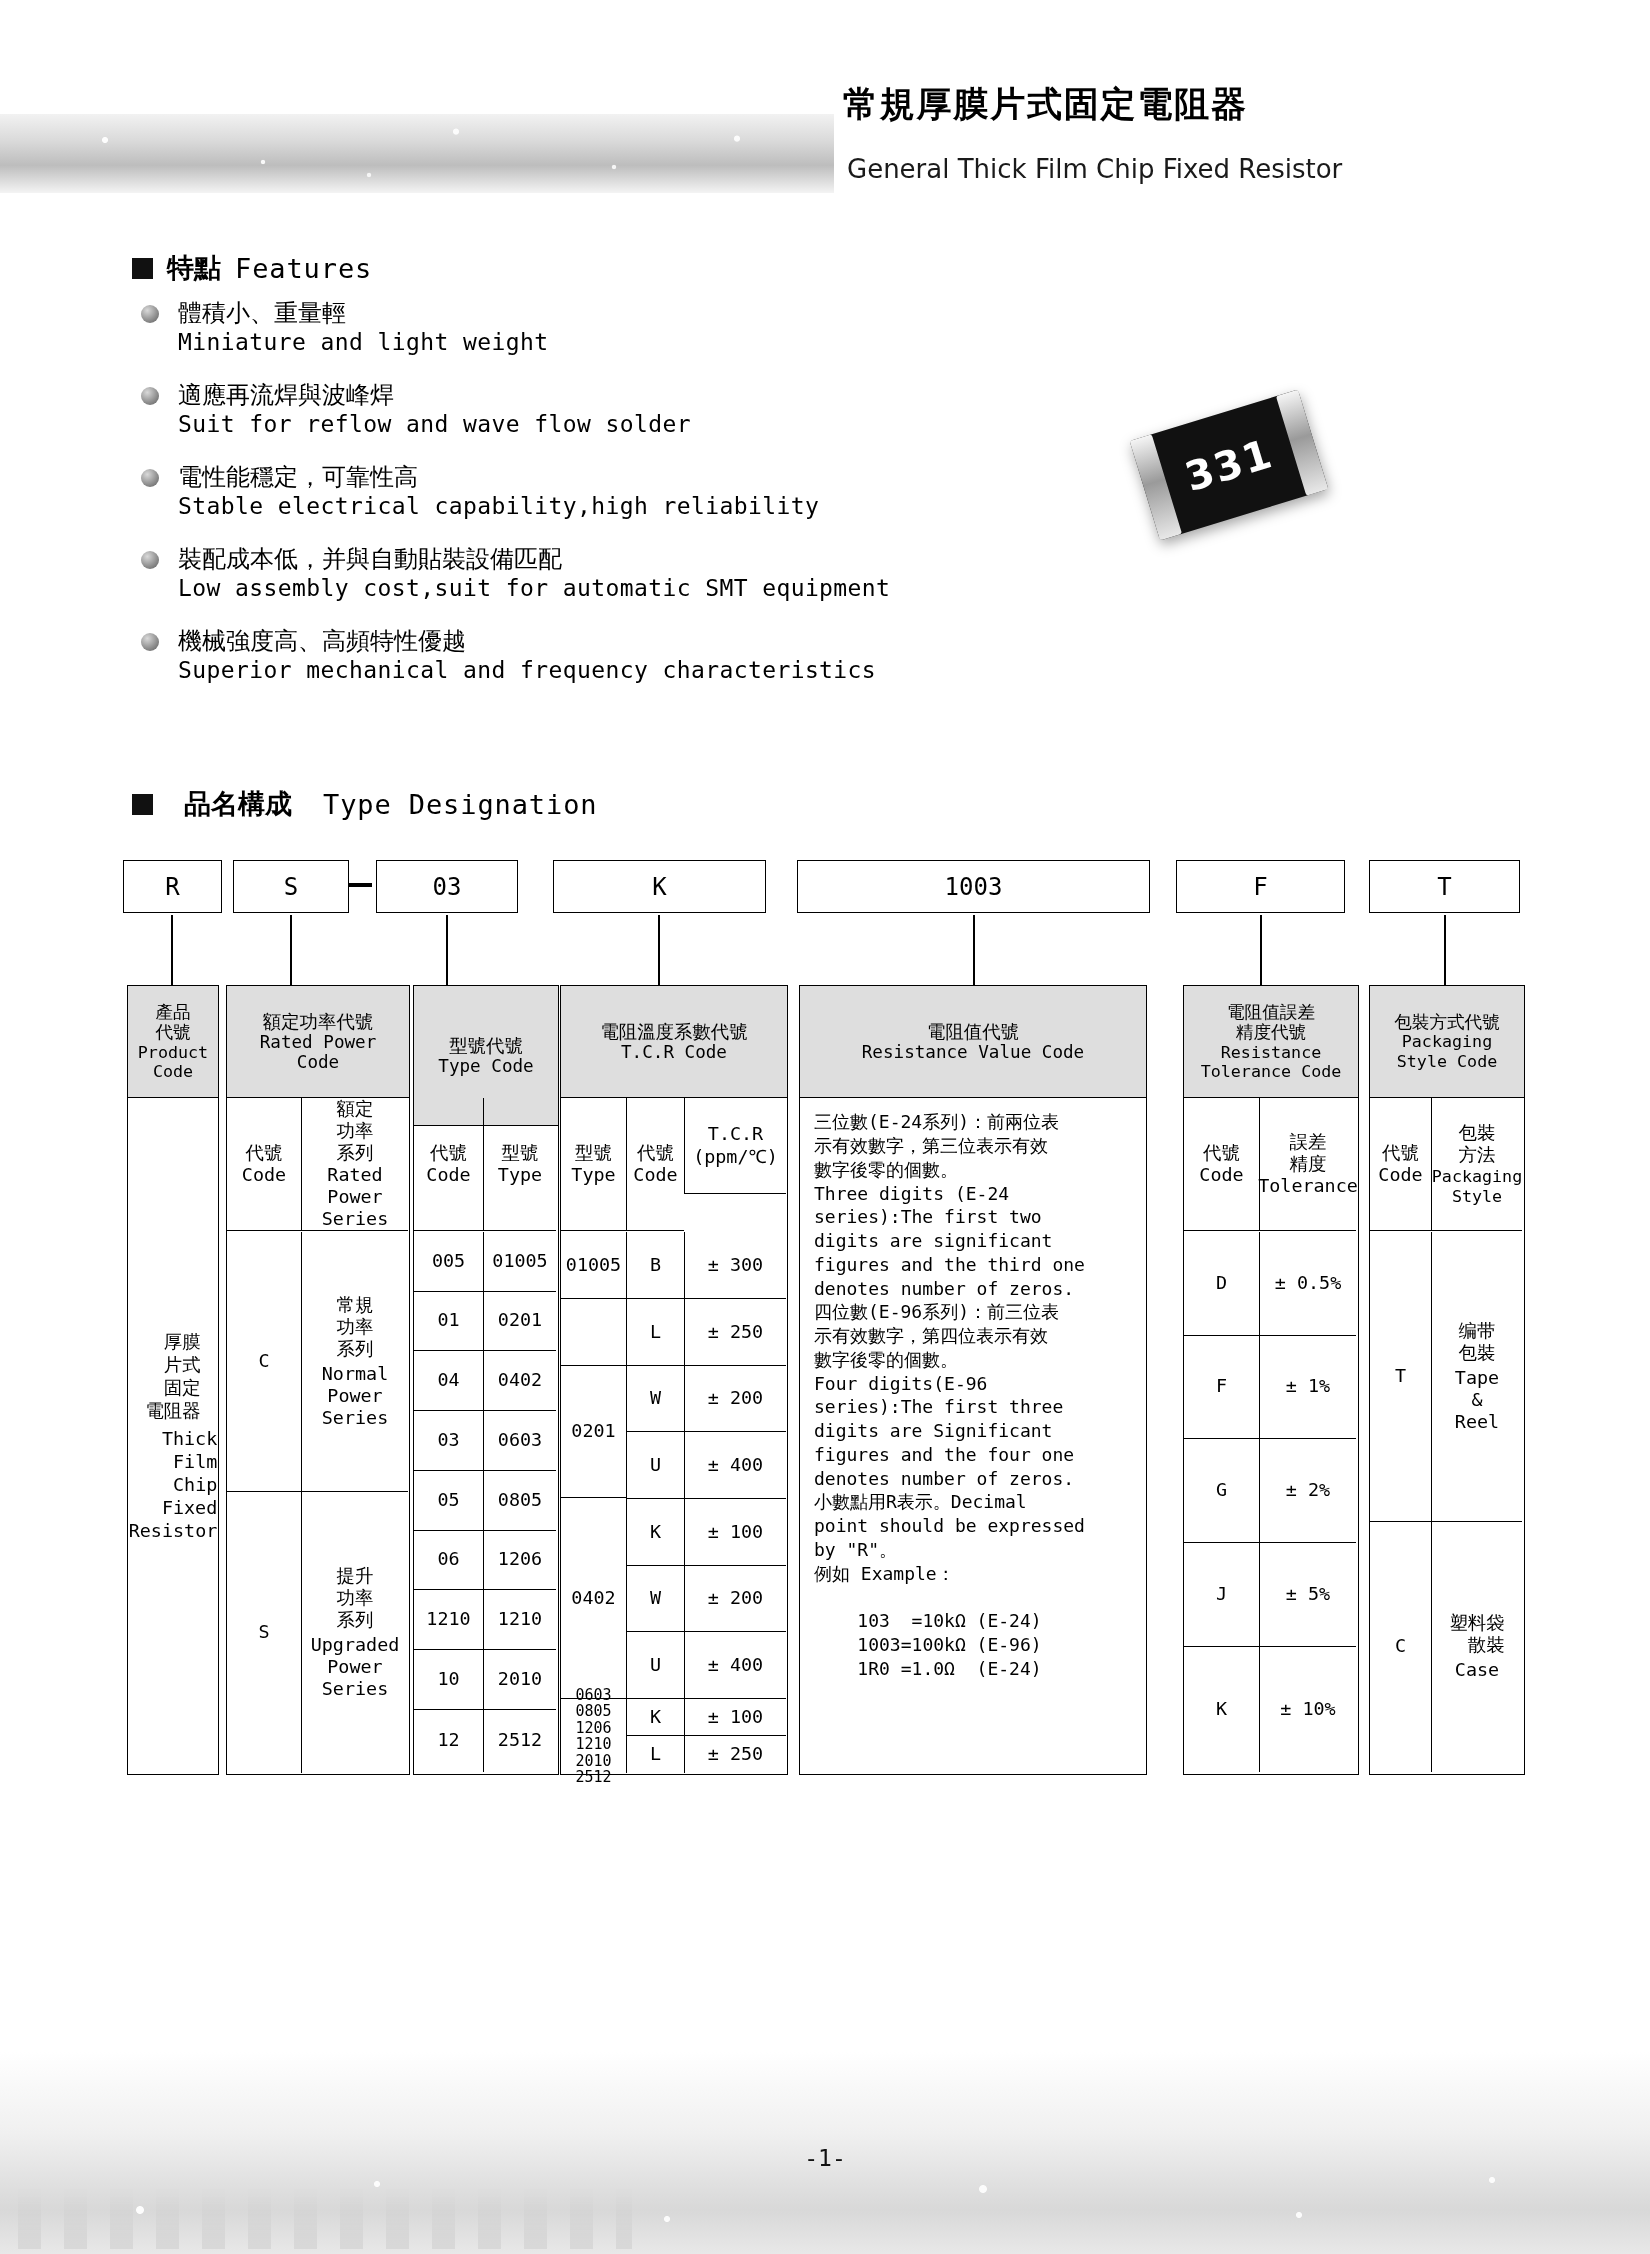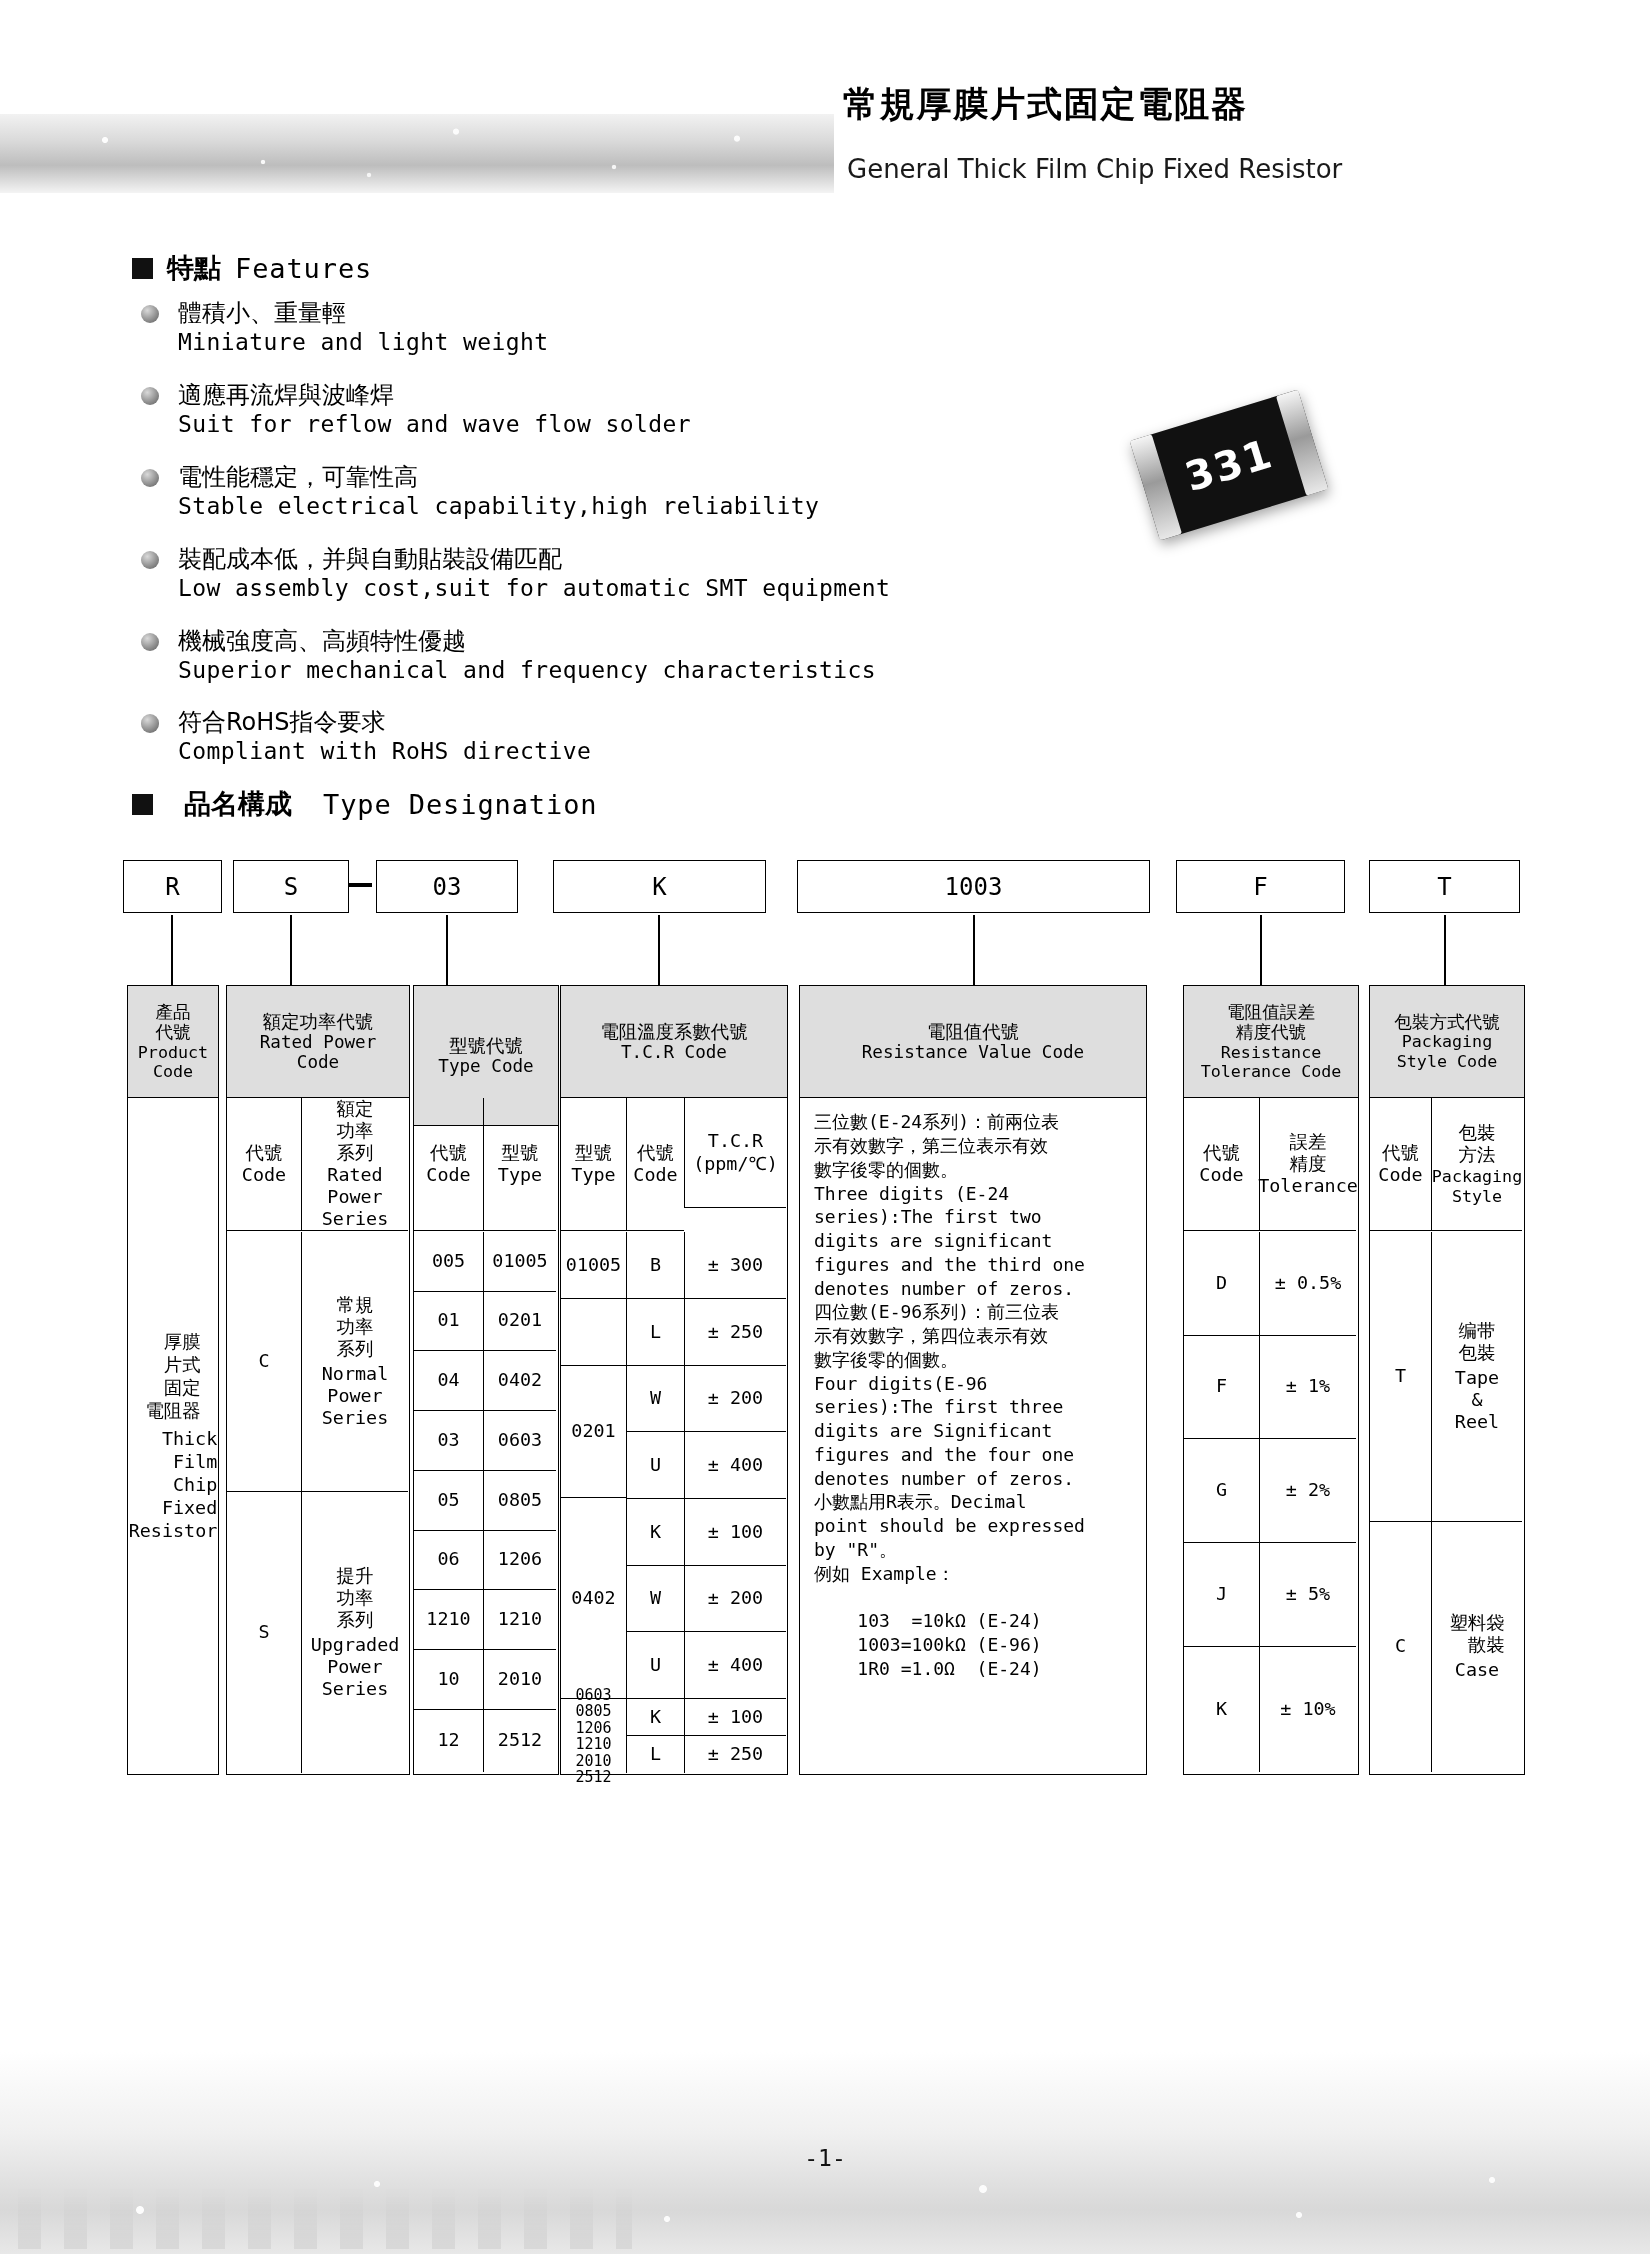--- a/index.html
+++ b/index.html
@@ -180,25 +180,20 @@
     <div class="feat">
       <span class="bullet"></span>
       <div class="cn">裝配成本低，并與自動貼裝設備匹配</div>
       <div class="en">Low assembly cost,suit for automatic SMT equipment</div>
     </div>
     <div class="feat">
       <span class="bullet"></span>
       <div class="cn">機械強度高、高頻特性優越</div>
       <div class="en">Superior mechanical and frequency characteristics</div>
     </div>
-    <div class="feat">
-      <span class="bullet"></span>
-      <div class="cn">符合RoHS指令要求</div>
-      <div class="en">Compliant with RoHS directive</div>
-    </div>
   </div>
 
   <div class="chip">
     <div class="body"></div>
     <div class="cap l"></div>
     <div class="cap r"></div>
     <div class="code">331</div>
   </div>
 
   <div class="sec-head td-head" style="position:absolute;gap:31px;">
@@ -340,21 +335,21 @@
     </div>
 
     <div class="gcell bb" style="left:0;top:112px;width:65px;height:133px;">
       <div class="cn">型號</div>
       <div>Type</div>
     </div>
     <div class="gcell bb bl" style="left:65px;top:112px;width:58px;height:133px;">
       <div class="cn">代號</div>
       <div>Code</div>
     </div>
-    <div class="gcell bb bl" style="left:123px;top:112px;width:102px;height:110px;">
+    <div class="gcell bb bl" style="left:123px;top:112px;width:102px;height:96px;">
       <div>T.C.R</div>
       <div>(ppm/℃)</div>
     </div>
 
     <div class="gcell bb" style="left:0;top:246px;width:65px;height:67px;">01005</div>
     <div class="gcell bb bl" style="left:65px;top:246px;width:58px;height:67px;">B</div>
     <div class="gcell bb bl" style="left:123px;top:246px;width:102px;height:67px;">± 300</div>
 
     <div class="gcell bb" style="left:0;top:313px;width:65px;height:67px;"></div>
     <div class="gcell bb bl" style="left:65px;top:313px;width:58px;height:67px;">L</div>

